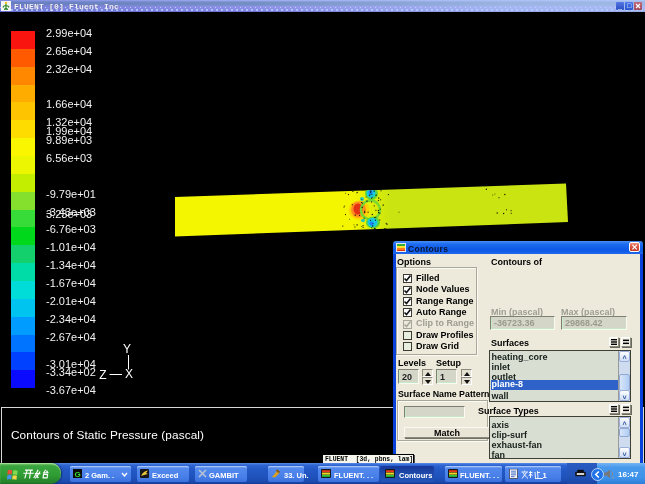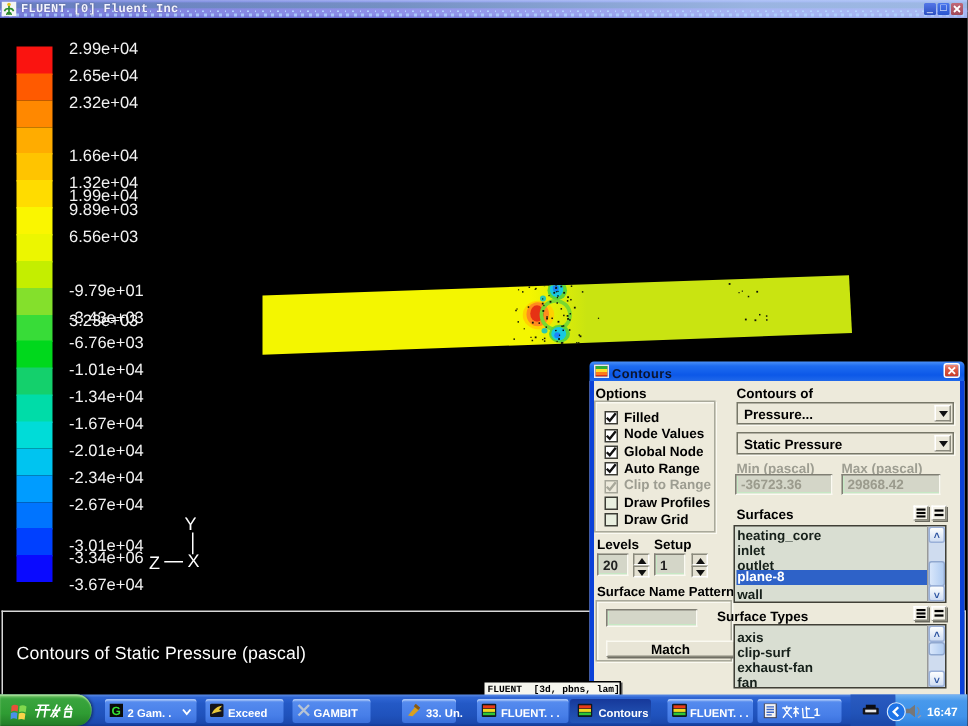--- a/index.html
+++ b/index.html
@@ -167,21 +167,21 @@
     <div class="leglab" style="top:188.7px;">-9.79e+01</div>
     <div class="leglab" style="top:206.5px;">-3.43e+03</div>
     <div class="leglab" style="top:224.4px;">-6.76e+03</div>
     <div class="leglab" style="top:242.2px;">-1.01e+04</div>
     <div class="leglab" style="top:260.1px;">-1.34e+04</div>
     <div class="leglab" style="top:277.9px;">-1.67e+04</div>
     <div class="leglab" style="top:295.8px;">-2.01e+04</div>
     <div class="leglab" style="top:313.6px;">-2.34e+04</div>
     <div class="leglab" style="top:331.5px;">-2.67e+04</div>
     <div class="leglab" style="top:359px;">-3.01e+04</div>
-    <div class="leglab" style="top:367.2px;">-3.34e+06</div>
+    <div class="leglab" style="top:367.2px;">-3.34e+02</div>
     <div class="leglab" style="top:385.0px;">-3.67e+04</div>
   </div>
 
   <svg id="triad" width="55" height="50" viewBox="0 0 55 50">
     <text x="37" y="17" fill="#fff" font-size="12" font-family="Liberation Sans" text-anchor="middle">Y</text>
     <line x1="38.5" y1="19" x2="38.5" y2="33.5" stroke="#fff" stroke-width="1"></line>
     <text x="39" y="42" fill="#fff" font-size="12" font-family="Liberation Sans" text-anchor="middle">X</text>
     <text x="13" y="43" fill="#fff" font-size="12" font-family="Liberation Sans" text-anchor="middle">Z</text>
     <line x1="19.5" y1="38.5" x2="32" y2="38.5" stroke="#fff" stroke-width="1"></line>
   </svg>
@@ -330,21 +330,21 @@
           <svg width="9" height="9" viewBox="0 0 9 9">
             <path d="M1.5 4.5 L3.5 6.5 L7.5 1.5" stroke="#111" stroke-width="1.6" fill="none"></path>
           </svg>
         </div>
       <div class="lbl" style="left:23px; top:43.0px;">Node Values</div>
       <div class="cb" style="left:10px; top:56px;">
           <svg width="9" height="9" viewBox="0 0 9 9">
             <path d="M1.5 4.5 L3.5 6.5 L7.5 1.5" stroke="#111" stroke-width="1.6" fill="none"></path>
           </svg>
         </div>
-      <div class="lbl" style="left:23px; top:54.5px;">Global Node</div>
+      <div class="lbl" style="left:23px; top:54.5px;">Range Range</div>
       <div class="cb" style="left:10px; top:67px;">
           <svg width="9" height="9" viewBox="0 0 9 9">
             <path d="M1.5 4.5 L3.5 6.5 L7.5 1.5" stroke="#111" stroke-width="1.6" fill="none"></path>
           </svg>
         </div>
       <div class="lbl" style="left:23px; top:65.5px;">Auto Range</div>
       <div class="cb dis" style="left:10px; top:78.5px;">
           <svg width="9" height="9" viewBox="0 0 9 9">
             <path d="M1.5 4.5 L3.5 6.5 L7.5 1.5" stroke="#a8a89a" stroke-width="1.6" fill="none"></path>
           </svg>
@@ -372,32 +372,20 @@
           </div>
           <div class="dn">
             <i class="arrow-dn"></i>
           </div>
         </div>
       <div class="lbl" style="left:5px; top:148px; font-size:8.8px;">Surface Name Pattern</div>
       <div class="groupbox" style="left:4px; top:159px; width:91px; height:41px;"></div>
       <div class="fld" style="left:11px; top:165px; width:61px; height:12px;"></div>
       <div class="btn" style="left:11px; top:186px; width:86px; height:11px; line-height:10px;">Match</div>
       <div class="lbl" style="left:98px; top:16px;">Contours of</div>
-      <div class="dd" style="top:27px;">
-          <div class="txt">Pressure...</div>
-          <div class="ab">
-            <i class="arrow-dn" style="left:1.5px; top:3px; border-left-width:3.5px; border-right-width:3.5px; border-top-width:4.5px;"></i>
-          </div>
-        </div>
-      <div class="dd" style="top:47px;">
-          <div class="txt">Static Pressure</div>
-          <div class="ab">
-            <i class="arrow-dn" style="left:1.5px; top:3px; border-left-width:3.5px; border-right-width:3.5px; border-top-width:4.5px;"></i>
-          </div>
-        </div>
       <div class="lbl lblgrey" style="left:98px; top:66px;">Min (pascal)</div>
       <div class="lbl lblgrey" style="left:168px; top:66px;">Max (pascal)</div>
       <div class="fld" style="left:97px; top:75px; width:65px; height:14px; color:#9b9b8d; padding:1px 0 0 3px;">-36723.36</div>
       <div class="fld" style="left:168px; top:75px; width:66px; height:14px; color:#9b9b8d; padding:1px 0 1px 3px;">29868.42</div>
       <div class="lbl" style="left:98px; top:97px;">Surfaces</div>
       <div class="ibtn" style="left:216px; top:96px;">
           <svg width="8" height="8" viewBox="0 0 8 8">
             <rect x="1" y="1" width="6" height="1.4" fill="#000"></rect>
             <rect x="1" y="3.3" width="6" height="1.4" fill="#000"></rect>
             <rect x="1" y="5.6" width="6" height="1.4" fill="#000"></rect>

